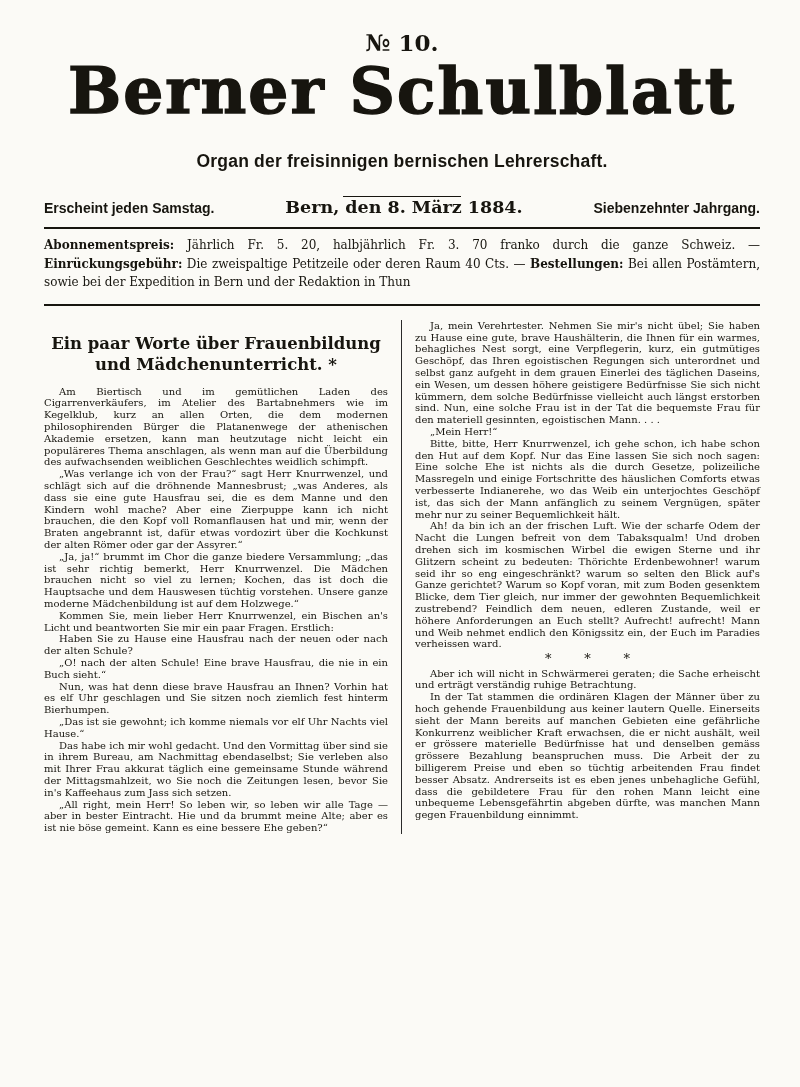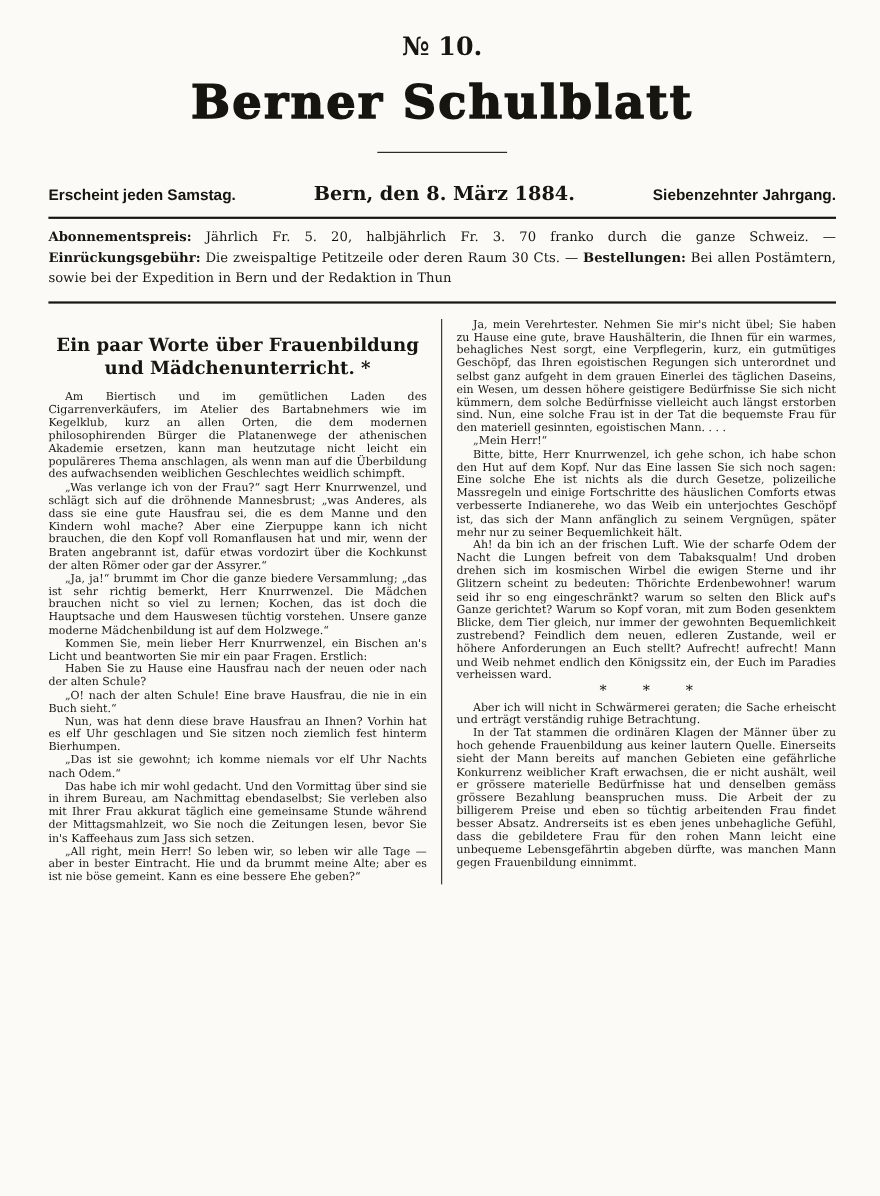--- a/index.html
+++ b/index.html
@@ -10,37 +10,37 @@
     margin: 0 auto;
     box-sizing: border-box;
     padding: 10px 40px 18px 44px;
     background: #fbfaf6;
     color: #17150f;
     font-family: "DejaVu Serif", serif;
   }
   .masthead { text-align: center; }
   .issue-number { font-size: 23px; font-weight: bold; margin-top: 19px; }
   .paper-title {
-    font-size: 42px;
+    font-size: 63px;
     font-weight: bold;
     letter-spacing: 2px;
     line-height: 1;
-    margin-top: 16px;
+    margin-top: 4px;
     -webkit-text-stroke: 1.4px currentColor;
     white-space: nowrap;
   }
   .paper-subtitle {
     font-family: "Liberation Sans", sans-serif;
     font-weight: bold;
     font-size: 17.5px;
     margin-top: 28px;
     letter-spacing: 0.2px;
   }
   .mini-rule { width: 118px; border-top: 1.5px solid #17150f; margin: 24px auto 0; }
-  .dateline { display: flex; justify-content: space-between; align-items: baseline; margin-top: 28px; }
+  .dateline { display: flex; justify-content: space-between; align-items: baseline; margin-top: 0; }
   .dateline-side { font-family: "Liberation Sans", sans-serif; font-weight: bold; font-size: 14px; }
   .dateline-center { font-weight: bold; font-size: 17.5px; }
   .rule-thick { border-top: 2.5px solid #17150f; margin-top: 10px; }
   .rule-thick.second { margin-top: 5px; }
   .subscription { font-size: 12px; line-height: 1.55; text-align: justify; margin-top: 7px; }
   .subscription b { font-weight: bold; }
   .columns { display: flex; margin-top: 14px; align-items: stretch; }
   .col { width: 50%; box-sizing: border-box; }
   .col-left { padding-right: 13px; border-right: 1px solid #2a2a2a; display: flex; flex-direction: column; }
   .col-right { padding-left: 13px; }
@@ -69,45 +69,46 @@
   }
 </style>
 </head>
 <body>
 
 <div class="page">
 
   <header class="masthead">
     <div class="issue-number">№ 10.</div>
     <div class="paper-title">Berner Schulblatt</div>
+    <div class="paper-subtitle">Organ der freisinnigen bernischen Lehrerschaft.</div>
     <div class="mini-rule"></div>
     <div class="dateline">
       <span class="dateline-side">Erscheint jeden Samstag.</span>
       <span class="dateline-center">Bern, den 8. März 1884.</span>
       <span class="dateline-side">Siebenzehnter Jahrgang.</span>
     </div>
     <div class="rule-thick"></div>
     <p class="subscription">
-      <b>Abonnementspreis:</b><span> Jährlich Fr. 5. 20, halbjährlich Fr. 3. 70 franko durch die ganze Schweiz. — </span><b>Einrückungsgebühr:</b><span> Die zweispaltige Petitzeile oder deren Raum 30 Cts. — </span><b>Bestellungen:</b><span> Bei allen Postämtern, sowie bei der Expedition in Bern und der Redaktion in Thun</span>
+      <b>Abonnementspreis:</b><span> Jährlich Fr. 5. 20, halbjährlich Fr. 3. 70 franko durch die ganze Schweiz. — </span><b>Einrückungsgebühr:</b><span> Die zweispaltige Petitzeile oder deren Raum 40 Cts. — </span><b>Bestellungen:</b><span> Bei allen Postämtern, sowie bei der Expedition in Bern und der Redaktion in Thun</span>
     </p>
     <div class="rule-thick second"></div>
   </header>
 
   <main class="columns">
 
     <section class="col col-left">
       <h1 class="article-title">Ein paar Worte über Frauenbildung und Mädchenunterricht. *</h1>
       <p class="body-p">Am Biertisch und im gemütlichen Laden des Cigarrenverkäufers, im Atelier des Bartabnehmers wie im Kegelklub, kurz an allen Orten, die dem modernen philosophirenden Bürger die Platanenwege der athenischen Akademie ersetzen, kann man heutzutage nicht leicht ein populäreres Thema anschlagen, als wenn man auf die Überbildung des aufwachsenden weiblichen Geschlechtes weidlich schimpft.</p>
       <p class="body-p">„Was verlange ich von der Frau?“ sagt Herr Knurrwenzel, und schlägt sich auf die dröhnende Mannesbrust; „was Anderes, als dass sie eine gute Hausfrau sei, die es dem Manne und den Kindern wohl mache? Aber eine Zierpuppe kann ich nicht brauchen, die den Kopf voll Romanflausen hat und mir, wenn der Braten angebrannt ist, dafür etwas vordozirt über die Kochkunst der alten Römer oder gar der Assyrer.“</p>
       <p class="body-p">„Ja, ja!“ brummt im Chor die ganze biedere Versammlung; „das ist sehr richtig bemerkt, Herr Knurrwenzel. Die Mädchen brauchen nicht so viel zu lernen; Kochen, das ist doch die Hauptsache und dem Hauswesen tüchtig vorstehen. Unsere ganze moderne Mädchenbildung ist auf dem Holzwege.“</p>
       <p class="body-p">Kommen Sie, mein lieber Herr Knurrwenzel, ein Bischen an's Licht und beantworten Sie mir ein paar Fragen. Erstlich:</p>
       <p class="body-p">Haben Sie zu Hause eine Hausfrau nach der neuen oder nach der alten Schule?</p>
       <p class="body-p">„O! nach der alten Schule! Eine brave Hausfrau, die nie in ein Buch sieht.“</p>
       <p class="body-p">Nun, was hat denn diese brave Hausfrau an Ihnen? Vorhin hat es elf Uhr geschlagen und Sie sitzen noch ziemlich fest hinterm Bierhumpen.</p>
-      <p class="body-p">„Das ist sie gewohnt; ich komme niemals vor elf Uhr Nachts nach Odem.“</p>
+      <p class="body-p">„Das ist sie gewohnt; ich komme niemals vor elf Uhr Nachts viel Hause.“</p>
       <p class="body-p">Das habe ich mir wohl gedacht. Und den Vormittag über sind sie in ihrem Bureau, am Nachmittag ebendaselbst; Sie verleben also mit Ihrer Frau akkurat täglich eine gemeinsame Stunde während der Mittagsmahlzeit, wo Sie noch die Zeitungen lesen, bevor Sie in's Kaffeehaus zum Jass sich setzen.</p>
       <p class="body-p">„All right, mein Herr! So leben wir, so leben wir alle Tage — aber in bester Eintracht. Hie und da brummt meine Alte; aber es ist nie böse gemeint. Kann es eine bessere Ehe geben?“</p>
 
     </section>
 
     <section class="col col-right">
       <p class="body-p">Ja, mein Verehrtester. Nehmen Sie mir's nicht übel; Sie haben zu Hause eine gute, brave Haushälterin, die Ihnen für ein warmes, behagliches Nest sorgt, eine Verpflegerin, kurz, ein gutmütiges Geschöpf, das Ihren egoistischen Regungen sich unterordnet und selbst ganz aufgeht in dem grauen Einerlei des täglichen Daseins, ein Wesen, um dessen höhere geistigere Bedürfnisse Sie sich nicht kümmern, dem solche Bedürfnisse vielleicht auch längst erstorben sind. Nun, eine solche Frau ist in der Tat die bequemste Frau für den materiell gesinnten, egoistischen Mann. . . .</p>
       <p class="body-p">„Mein Herr!“</p>
       <p class="body-p">Bitte, bitte, Herr Knurrwenzel, ich gehe schon, ich habe schon den Hut auf dem Kopf. Nur das Eine lassen Sie sich noch sagen: Eine solche Ehe ist nichts als die durch Gesetze, polizeiliche Massregeln und einige Fortschritte des häuslichen Comforts etwas verbesserte Indianerehe, wo das Weib ein unterjochtes Geschöpf ist, das sich der Mann anfänglich zu seinem Vergnügen, später mehr nur zu seiner Bequemlichkeit hält.</p>
       <p class="body-p">Ah! da bin ich an der frischen Luft. Wie der scharfe Odem der Nacht die Lungen befreit von dem Tabaksqualm! Und droben drehen sich im kosmischen Wirbel die ewigen Sterne und ihr Glitzern scheint zu bedeuten: Thörichte Erdenbewohner! warum seid ihr so eng eingeschränkt? warum so selten den Blick auf's Ganze gerichtet? Warum so Kopf voran, mit zum Boden gesenktem Blicke, dem Tier gleich, nur immer der gewohnten Bequemlichkeit zustrebend? Feindlich dem neuen, edleren Zustande, weil er höhere Anforderungen an Euch stellt? Aufrecht! aufrecht! Mann und Weib nehmet endlich den Königssitz ein, der Euch im Paradies verheissen ward.</p>

